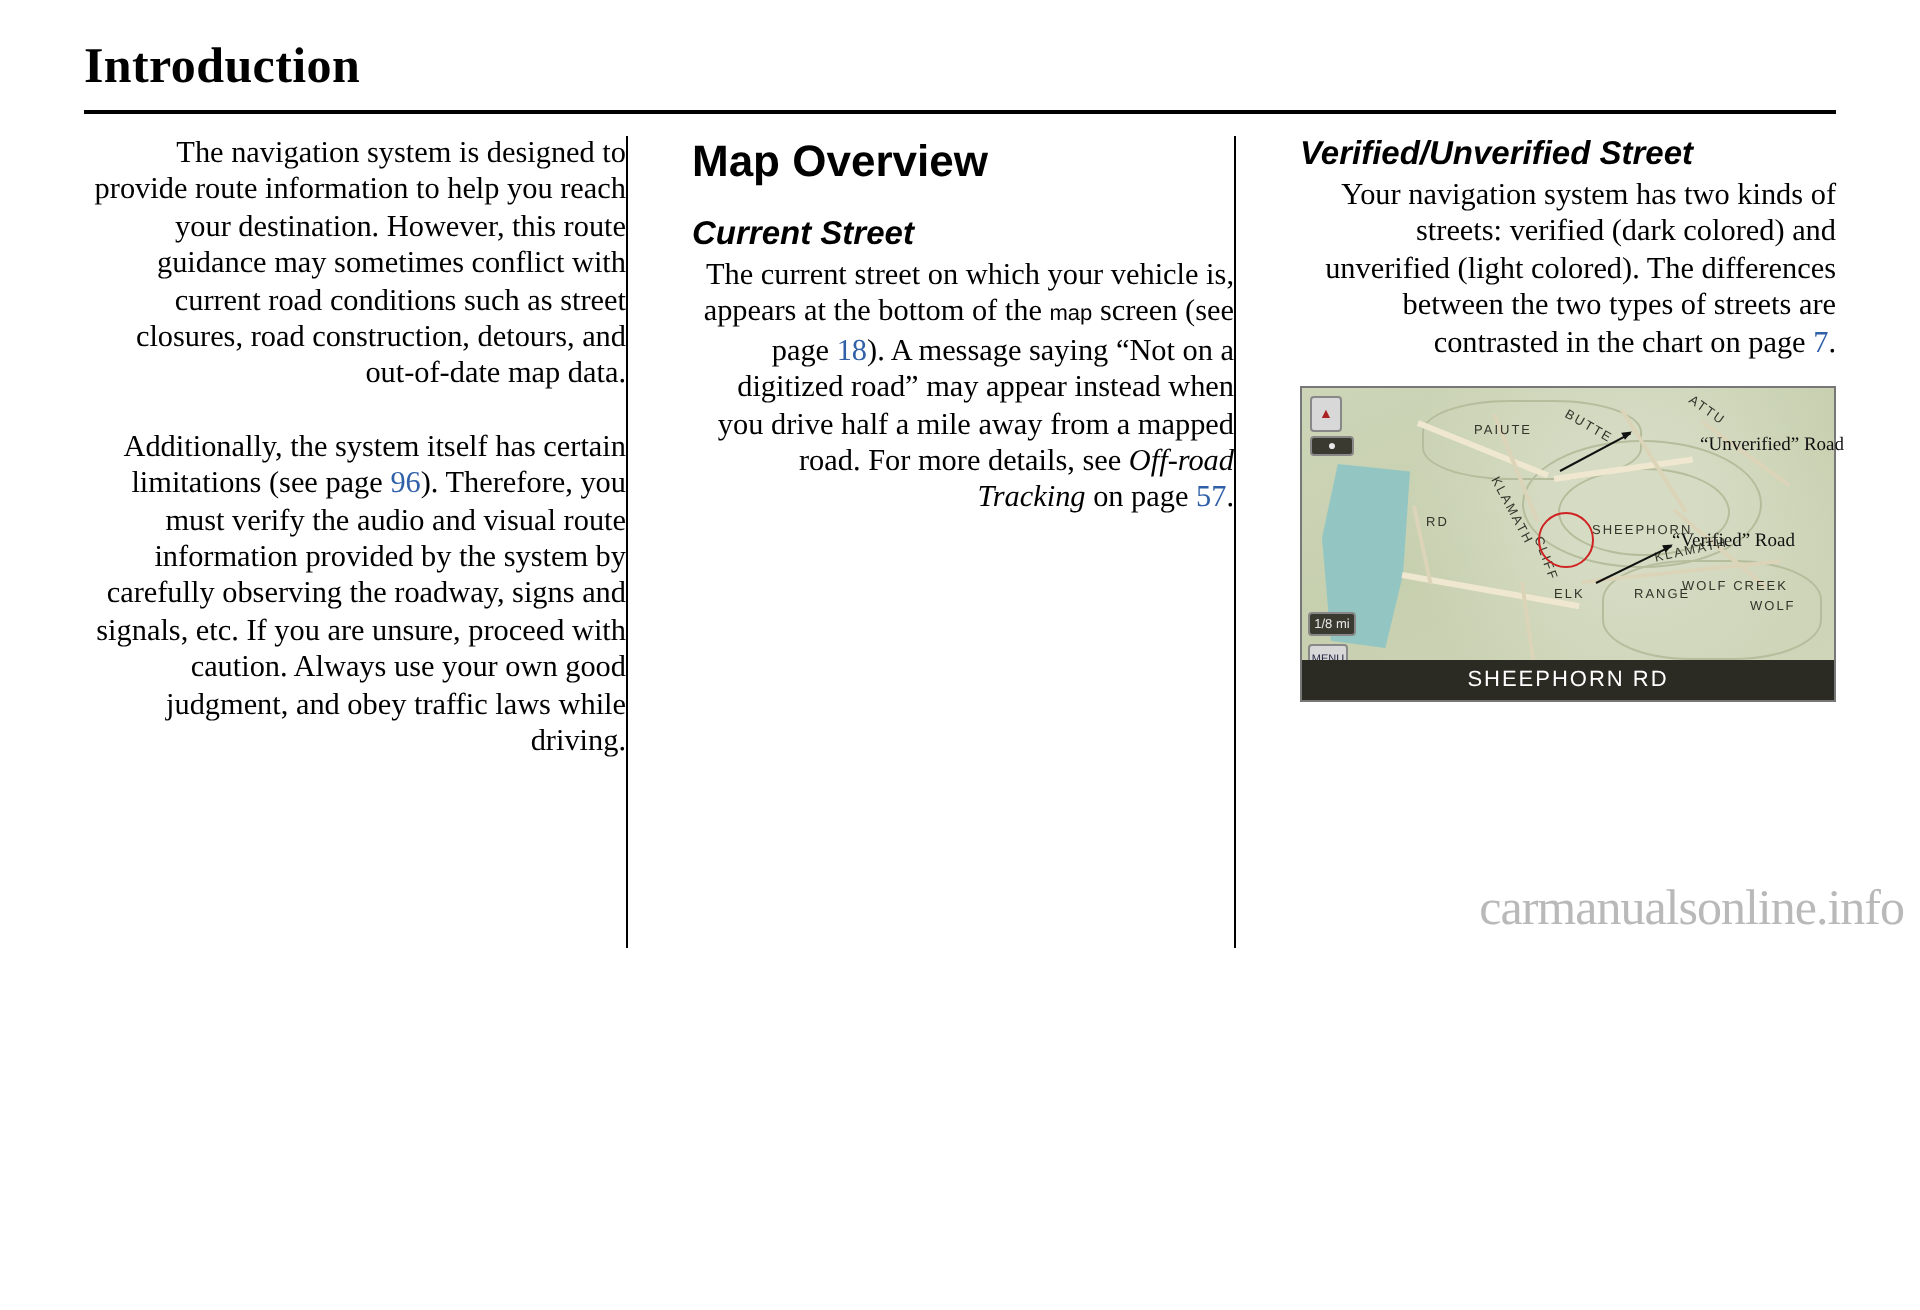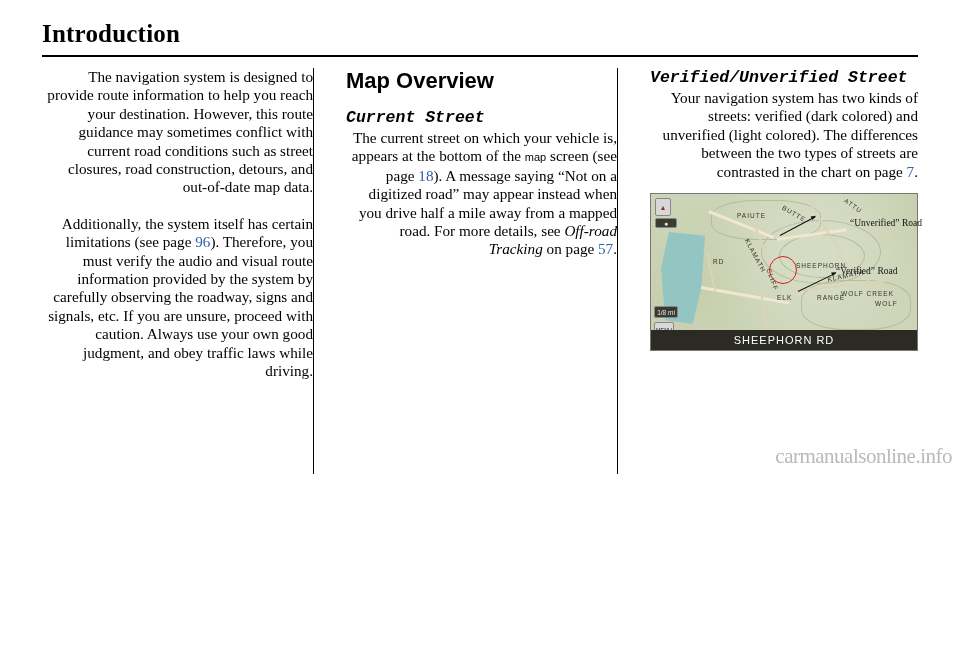--- a/index.html
+++ b/index.html
@@ -63,21 +63,21 @@
   h2.sec {
     margin: 0 0 6px 0;
     font-size: 22px;
     font-family: "Liberation Sans", sans-serif;
     font-weight: bold;
     color: #000;
   }
   h3.sub {
     margin: 14px 0 2px 0;
     font-size: 16.5px;
-    font-family: Liberation Mono, monospace;
+    font-family: Liberation Sans, sans-serif;
     font-weight: bold;
     font-style: italic;
     color: #000;
   }
   h3.sub.first { margin-top: 0; }
   .italic { font-style: italic; }
   .sans { font-family: "Liberation Sans", sans-serif; font-size: 11px; }
   .footer-page {
     position: absolute;
     left: 42px; top: 614px;
@@ -99,21 +99,21 @@
     left: 400px; top: 618px;
     font-size: 20px;
     font-weight: bold;
     font-family: "Liberation Sans", sans-serif;
     color: #000;
     letter-spacing: 0.5px;
   }
   .watermark {
     position: absolute;
     right: 8px; bottom: 5px;
-    font-size: 21px;
+    font-size: 25px;
     font-family: "Liberation Serif", serif;
     color: #b9b9b9;
     letter-spacing: -0.5px;
     margin-top: 44px;
   }
 
   
   .map-fig {
     position: relative;
     margin-top: 12px;

